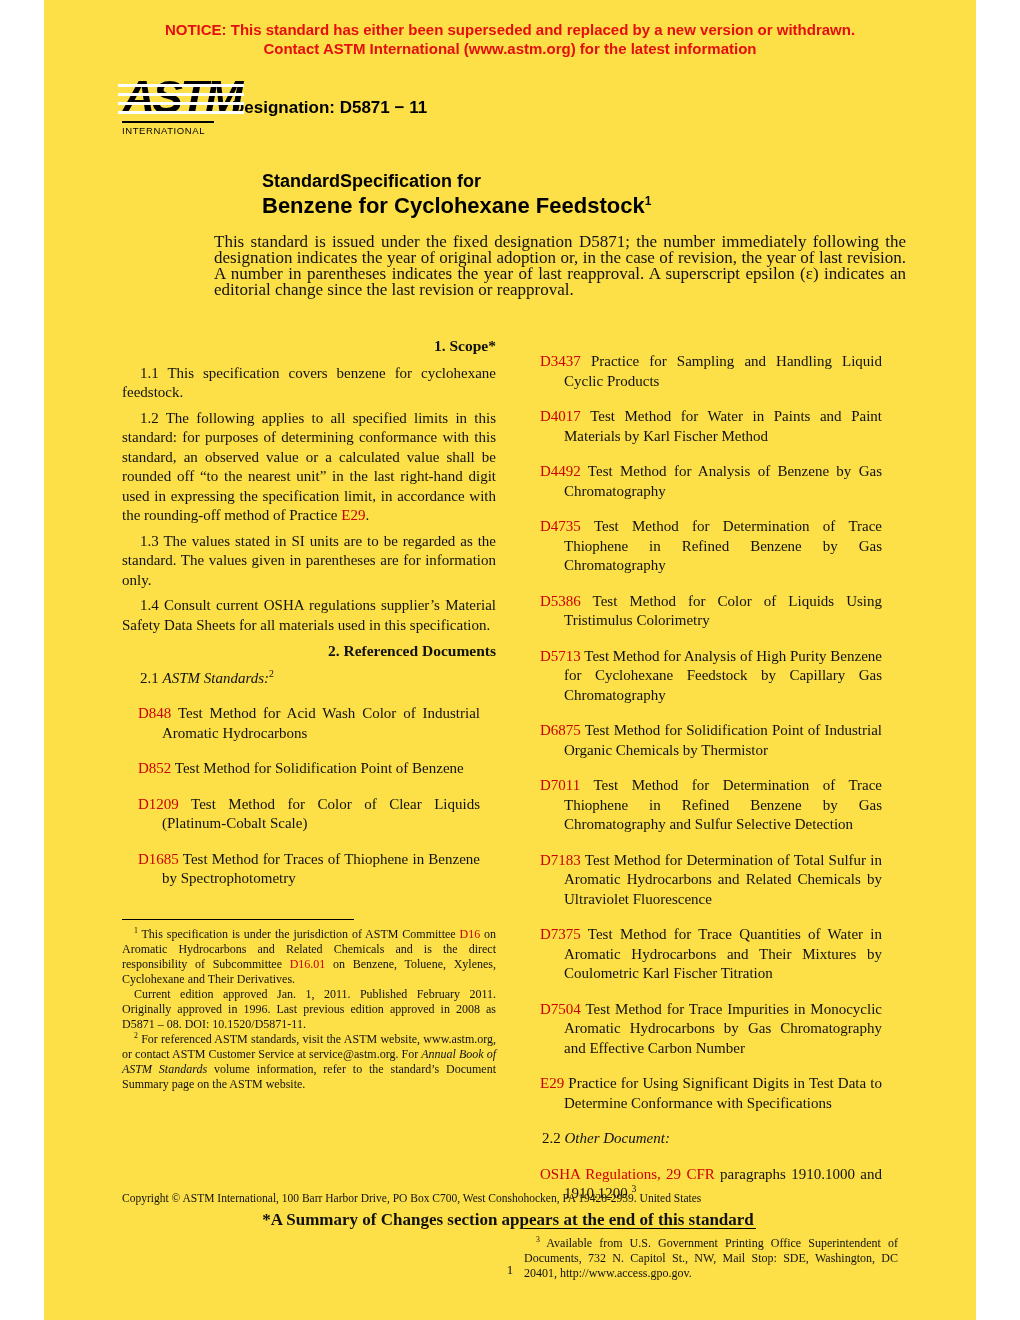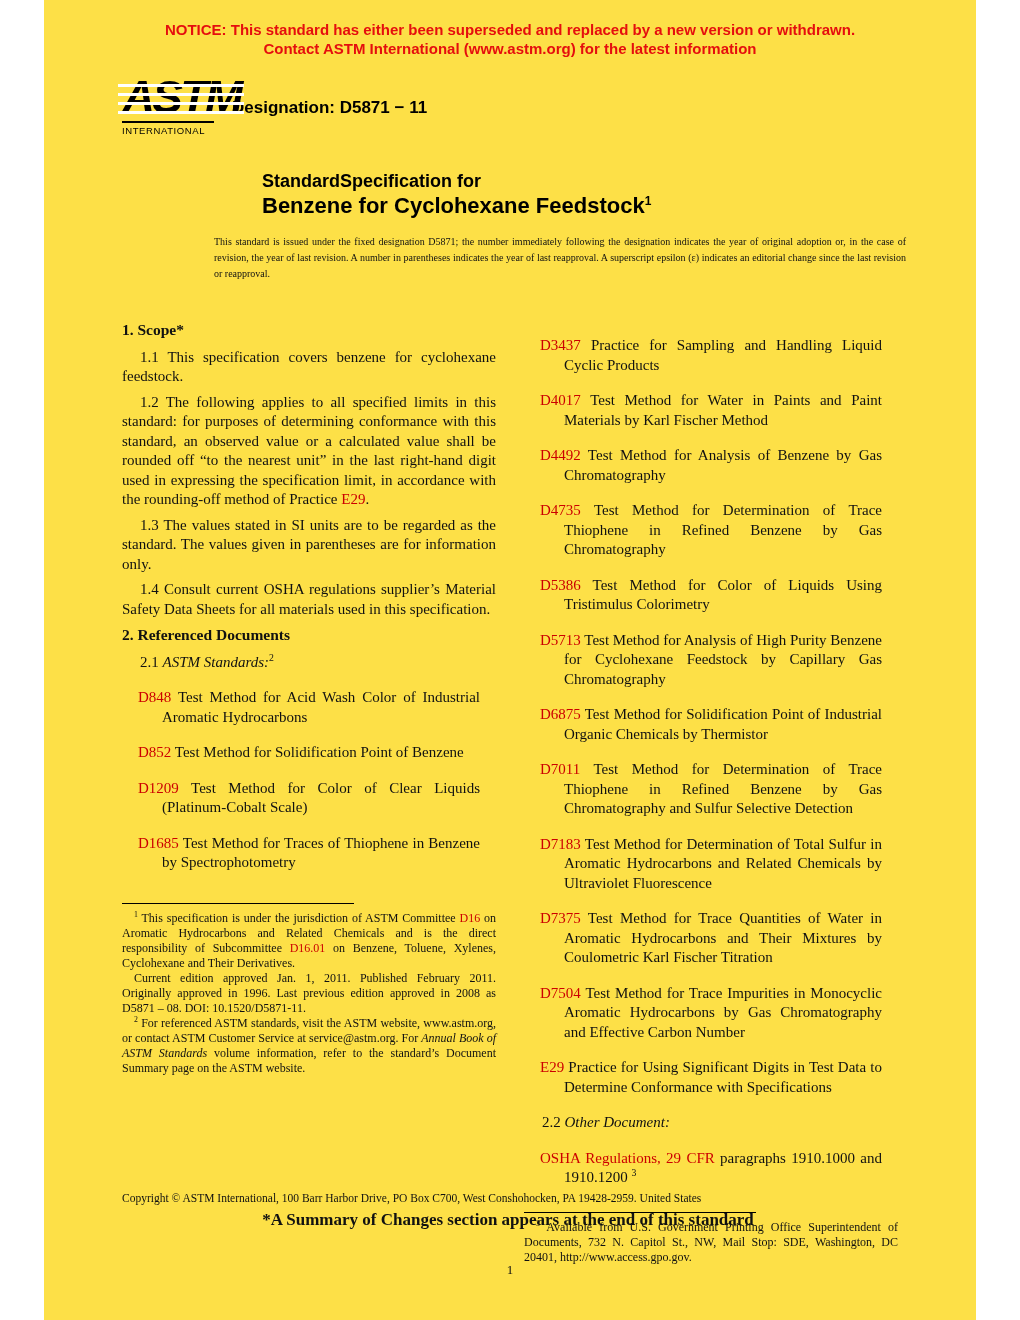--- a/index.html
+++ b/index.html
@@ -62,32 +62,32 @@
     font-family:"Liberation Sans", sans-serif;
     font-weight:bold;font-size:18px;line-height:22px;color:#000;
   }
   .title-line2{
     font-family:"Liberation Sans", sans-serif;
     font-weight:bold;font-size:22px;line-height:28px;color:#000;
   }
   .title-line2 sup{font-size:12px;}
   .issued-note{
     margin:14px 8px 0 170px;width:692px;
-    font-size:10px;line-height:16px;
+    font-size:17px;line-height:16px;
     text-align:justify;
   }
   
   .columns{
     display:flex;gap:28px;
     margin:38px 78px 0 78px;
   }
   .col{flex:1;min-width:0;font-size:15px;line-height:19.5px;}
   .sec-head{
     margin:0 0 8px 0;
-    font-size:15.5px;font-weight:bold;
+    font-size:15.5px;font-weight:bold;text-align:right;
   }
   .sec-head.later{}
   .body-p{margin:0 0 6px 0;text-indent:18px;text-align:justify;}
   .sub-head{margin:0 0 2px 0;text-indent:18px;}
   .ref-item{margin:16px;padding-left:24px;text-indent:-24px;text-align:justify;}
   .ref-link{color:var(--link-red);text-decoration:none;cursor:pointer;}
   sup{font-size:0.65em;line-height:0;}
   
   .fn-block{margin-top:30px;}
   .fn-block-right{margin-top:24px;}

